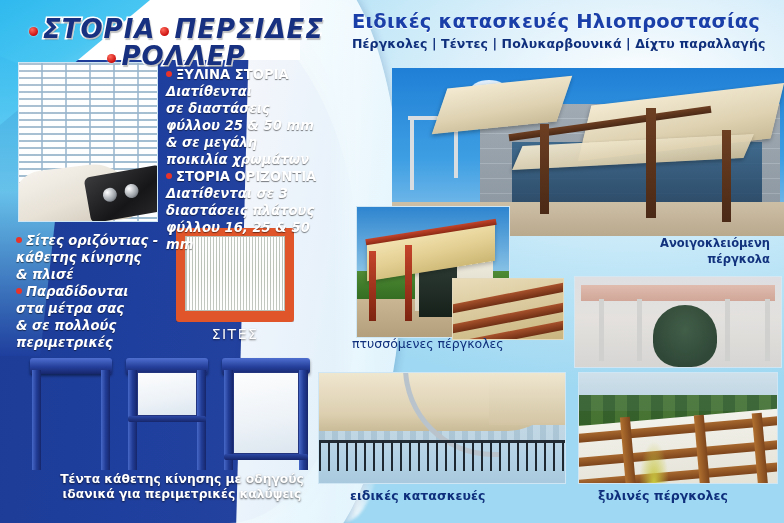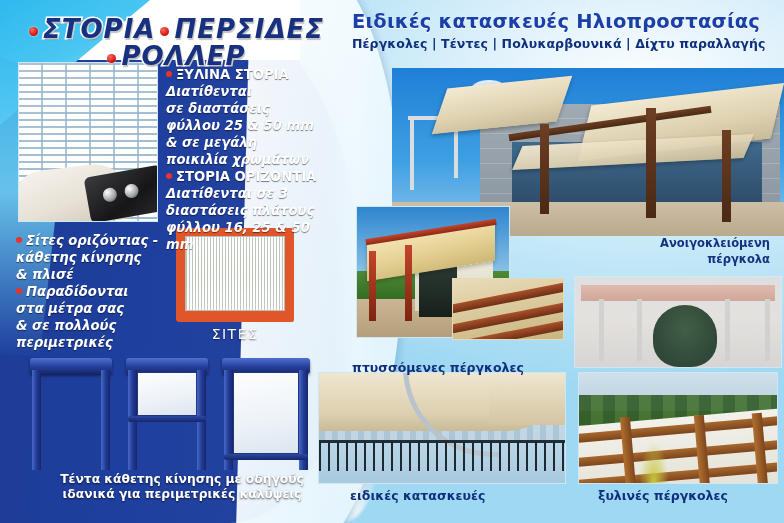--- a/index.html
+++ b/index.html
@@ -265,22 +265,22 @@
   .pg-fold .q2 { left:48px; top:38px; height:76px; }
 
   .pg-inset { left:452px; top:278px; width:112px; height:62px; z-index:6;
     border:1px solid #e5d9bc; }
   .pg-inset .bg { position:absolute; inset:0; background:linear-gradient(170deg,#e9dcb8,#c9b57f); }
   .pg-inset .bar { position:absolute; left:-6px; height:9px; width:128px;
     background:linear-gradient(180deg,#a8522c,#6f2f14); transform:rotate(-11deg); }
   .pg-inset .r1{ top:14px; } .pg-inset .r2{ top:34px; } .pg-inset .r3{ top:52px; }
 
   .cap-b {
-    position:absolute; left:352px; top:360px; width:230px; z-index:8;
-    color:#0f2f7c; font-weight:bold; font-size:12.5px;
+    position:absolute; left:352px; top:336px; width:230px; z-index:8;
+    color:#0f2f7c; font-weight:normal; font-size:12.5px;
   }
 
   .pg-far { left:574px; top:276px; width:208px; height:92px; z-index:4; opacity:.82;
     border:1px solid #dbe9f2; }
   .pg-far .bg { position:absolute; inset:0; background:linear-gradient(180deg,#e6dede 0%,#efe2da 45%,#e3d5cd 100%); }
   .pg-far .roof { position:absolute; left:6px; top:8px; right:6px; height:16px;
     background:linear-gradient(180deg,#e8b4a0,#d79a84); }
   .pg-far .col { position:absolute; top:22px; width:5px; height:62px; background:#d9cfc8; }
   .pg-far .tree { position:absolute; left:78px; top:28px; width:64px; height:62px;
     background:radial-gradient(ellipse at 50% 40%, #2a4324 0%, #16280f 70%); border-radius:50% 50% 40% 40%; }

